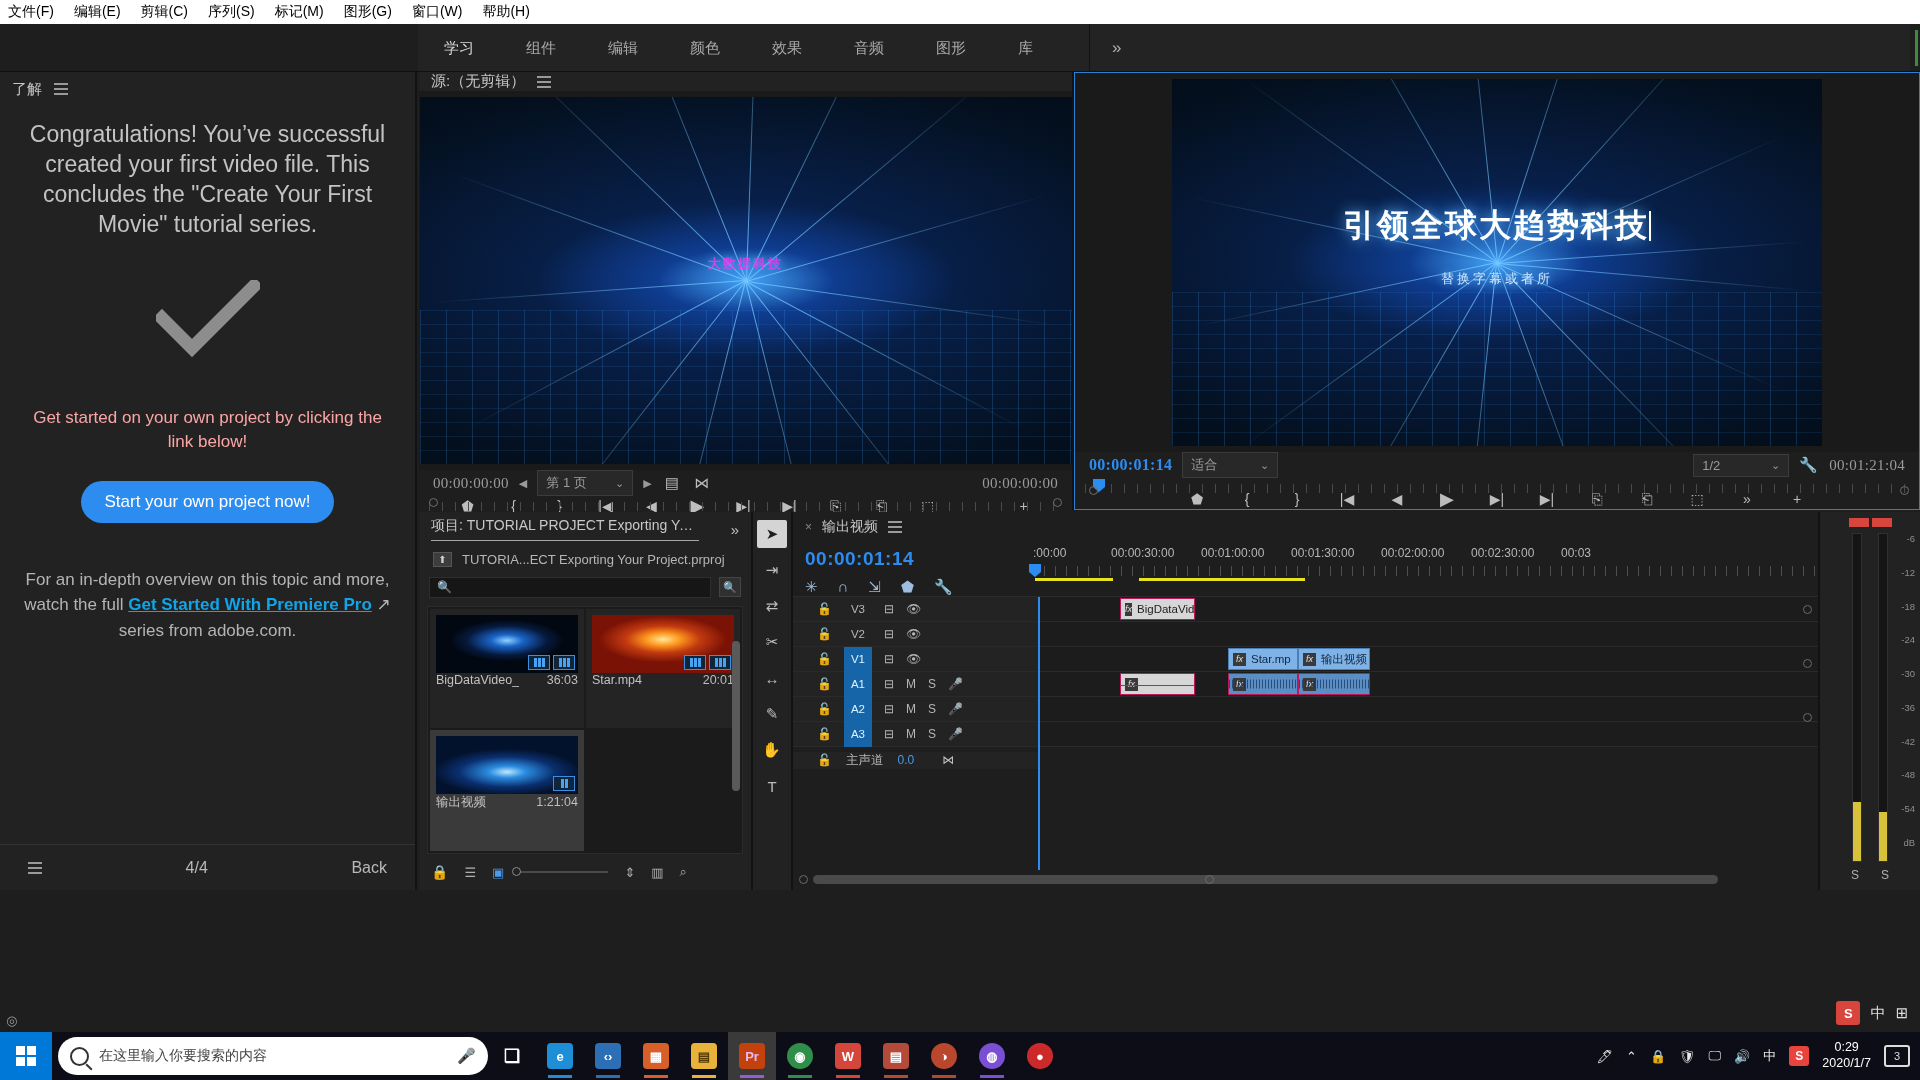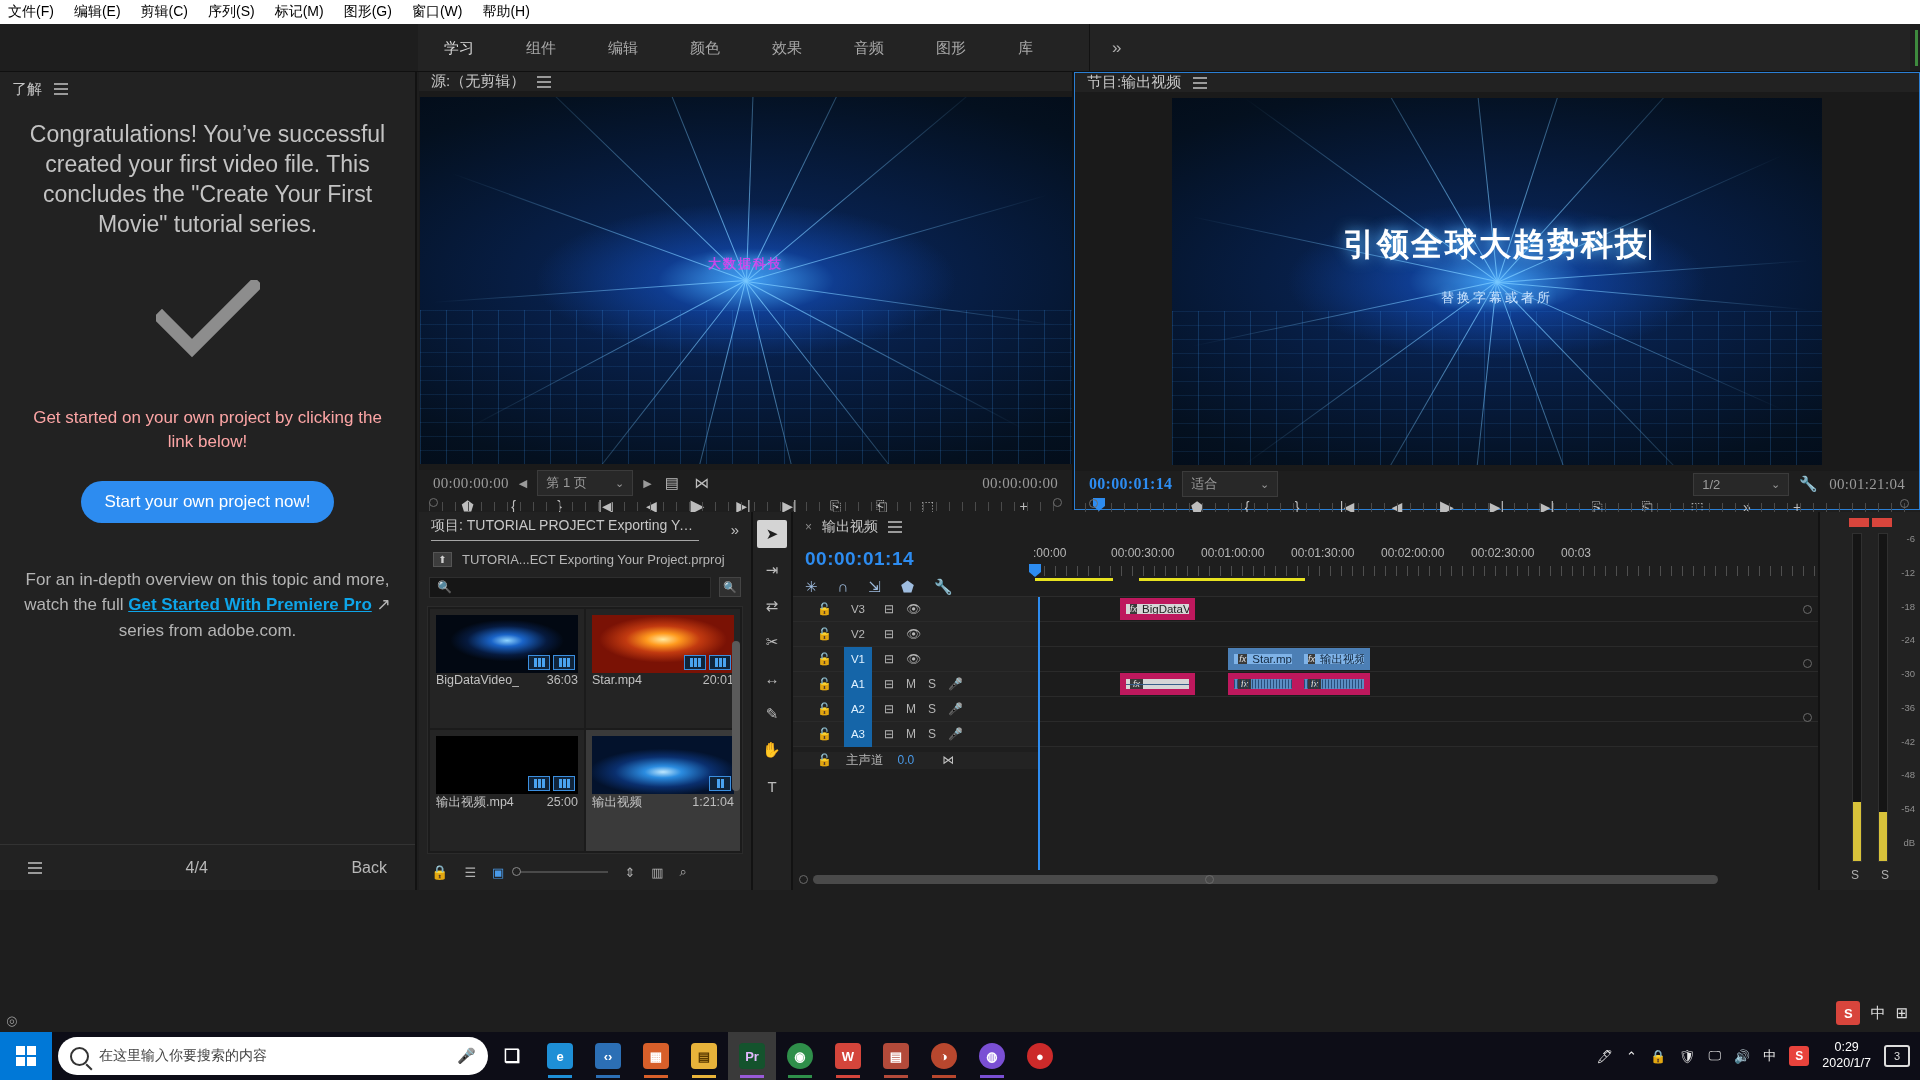--- a/index.html
+++ b/index.html
@@ -169,21 +169,21 @@
     border-top:1px solid #2c2c2c; }
   .trow { display:flex; height:25px; border-bottom:1px solid #2a2a2a; }
   .trow.audio { height:25px; }
   .thead { width:245px; display:flex; align-items:center; gap:12px; padding-left:24px;
     background:#232323; }
   .lock { color:#9a9a9a; font-size:12px; }
   .tname { width:28px; text-align:center; color:#b8b8b8; font-size:11.5px; }
   .tname.on { background:#1565a8; color:#dff1ff; line-height:25px; height:25px; }
   .tsync, .teye, .tm, .ts, .tmic { color:#b6b6b6; font-size:12px; }
   .tbody { flex:1; position:relative; background:#1c1c1c; }
-  .clip { position:absolute; top:1px; bottom:1px; border:6px solid #be185d;
+  .clip { position:absolute; top:1px; bottom:1px; border:1px solid #be185d;
     display:flex; align-items:center; gap:5px; padding-left:4px; font-size:11.5px;
     overflow:hidden; white-space:nowrap; }
   .clip.vid-l { background:#d6d6d6; color:#222; }
   .clip.vid-b { background:#7fb3e8; color:#11263d; border-color:#4c7fb5; }
   .clip.aud-l { background:#d6d6d6; }
   .clip.aud-b { background:#5b8ec4; }
   .fxb { width:13px; height:13px; background:#3a3a3a; color:#e0e0e0; font-size:9px;
     display:inline-flex; align-items:center; justify-content:center; font-style:italic; }
   .wave { position:absolute; left:0; right:0; top:50%; height:9px; transform:translateY(-50%);
     background:repeating-linear-gradient(to right, rgba(20,50,90,.7) 0 1px, transparent 1px 3px); }
@@ -375,28 +375,20 @@
         <span class="ic">▶|</span>
         <span class="ic">▶|</span>
         <span class="ic">⎘</span>
         <span class="ic">⎗</span>
         <span class="ic">⬚</span>
         <span class="ic" style="margin-left:50px">+</span>
       </div>
     </div>
 
     <div class="mon prg">
-      <div class="panel-head">
-        <span class="ttl">节目:输出视频</span>
-        <span class="hamb">
-            <i></i>
-            <i></i>
-            <i></i>
-          </span>
-      </div>
       <div class="mon-stage">
         <div class="vid prg-v">
           <div class="bgfx"></div>
           <div class="rays">
             <i style="transform:rotate(5deg)"></i>
               <i style="transform:rotate(24deg)"></i>
             <i style="transform:rotate(46deg)"></i>
               <i style="transform:rotate(70deg)"></i>
             <i style="transform:rotate(96deg)"></i>
               <i style="transform:rotate(120deg)"></i>
@@ -516,44 +508,20 @@
                     <i></i>
                   </span>
                 </span>
             </div>
           </div>
           <div class="cell-meta">
             <span class="n">Star.mp4</span>
             <span class="d">20:01</span>
           </div>
         </div>
-        <div class="cell">
-          <div class="thumb" style="background:#000">
-            <div class="badges">
-              <span class="badge">
-                  <span class="bars">
-                    <i></i>
-                    <i></i>
-                    <i></i>
-                  </span>
-                </span>
-              <span class="badge">
-                  <span class="bars">
-                    <i></i>
-                    <i></i>
-                    <i></i>
-                  </span>
-                </span>
-            </div>
-          </div>
-          <div class="cell-meta">
-            <span class="n">输出视频.mp4</span>
-            <span class="d">25:00</span>
-          </div>
-        </div>
         <div class="cell sel">
           <div class="thumb" style="background:radial-gradient(ellipse 52% 40% at 50% 62%, #bfe8ff 0%, #2b8ce0 25%, #0a2f6e 65%, #03122c 100%)">
             <div class="badges">
               <span class="badge">
                   <span class="bars">
                     <i></i>
                     <i></i>
                   </span>
                 </span>
             </div>
@@ -807,21 +775,21 @@
     </span>
   <span class="tk-ic">
       <span class="sq" style="background:#d75f2a">▦</span>
       <span class="underline" style="background:#d75f2a"></span>
     </span>
   <span class="tk-ic">
       <span class="sq" style="background:#e8b33a;color:#5a3a00">▤</span>
       <span class="underline" style="background:#e8b33a"></span>
     </span>
   <span class="tk-ic" style="background:#3a3a3a">
-      <span class="sq" style="background:#14532d;color:#e4b9ff">Pr</span>
+      <span class="sq" style="background:#c2410c;color:#e4b9ff">Pr</span>
       <span class="underline" style="background:#9a5ad8"></span>
     </span>
   <span class="tk-ic">
       <span class="sq" style="background:#2f8f4a;border-radius:50%">◉</span>
       <span class="underline" style="background:#2f8f4a"></span>
     </span>
   <span class="tk-ic">
       <span class="sq" style="background:#d4453b">W</span>
       <span class="underline" style="background:#d4453b"></span>
     </span>

